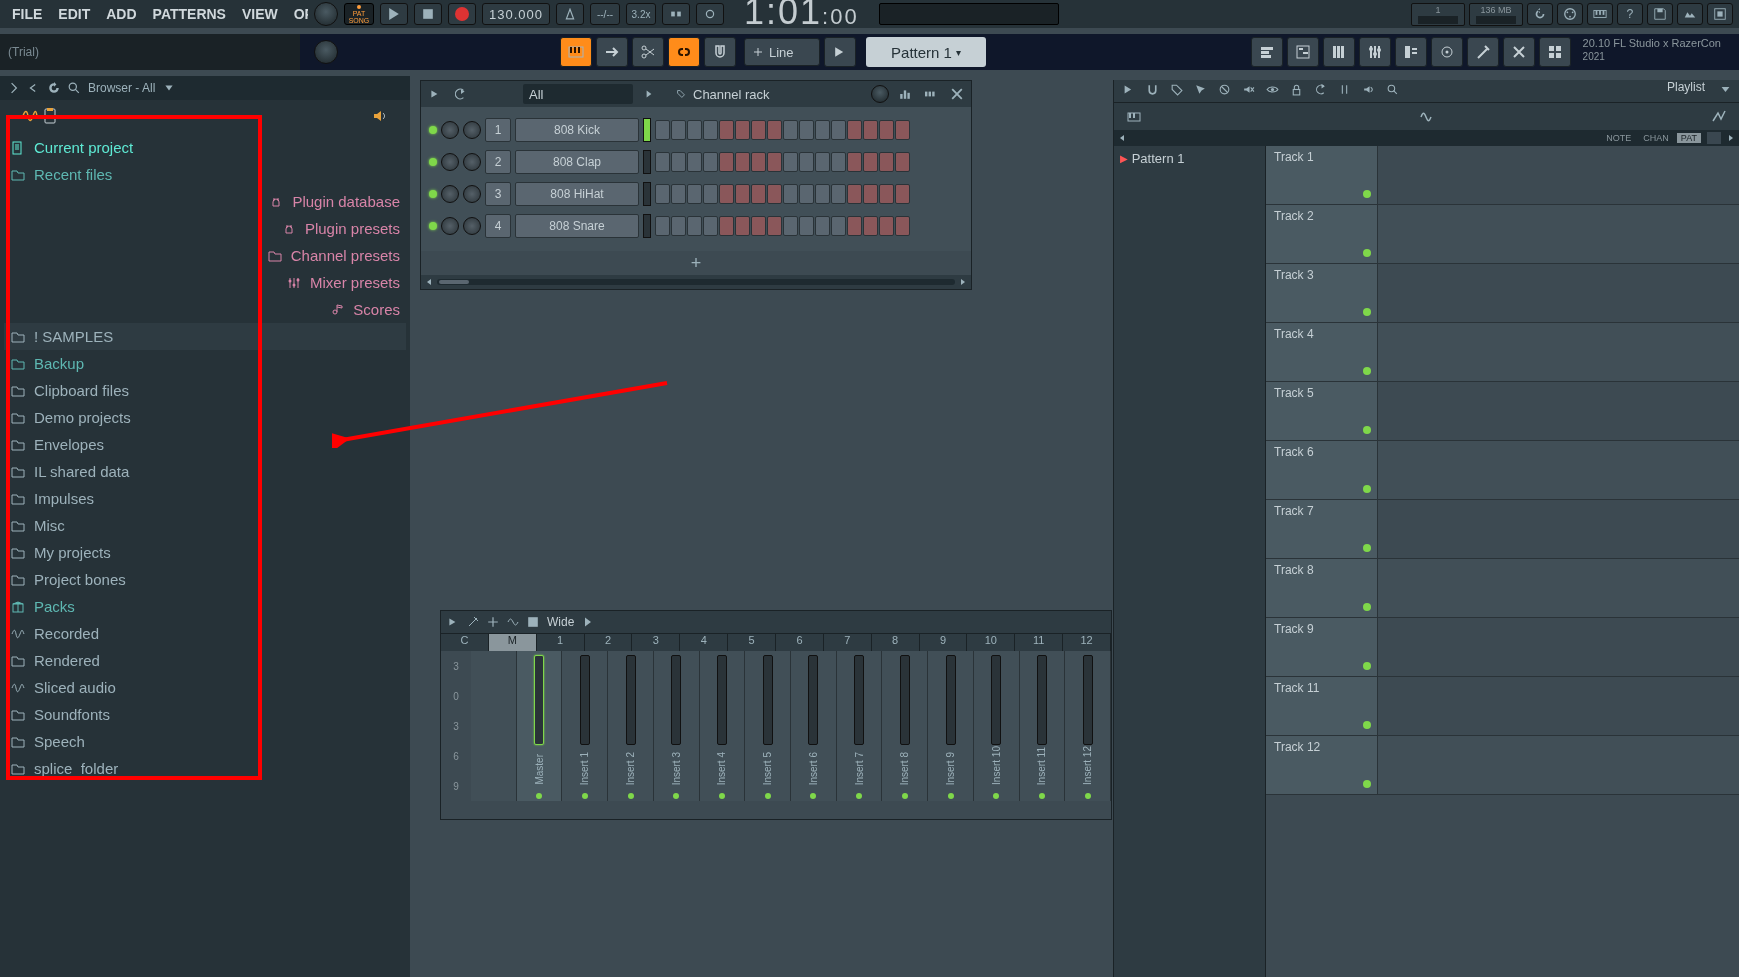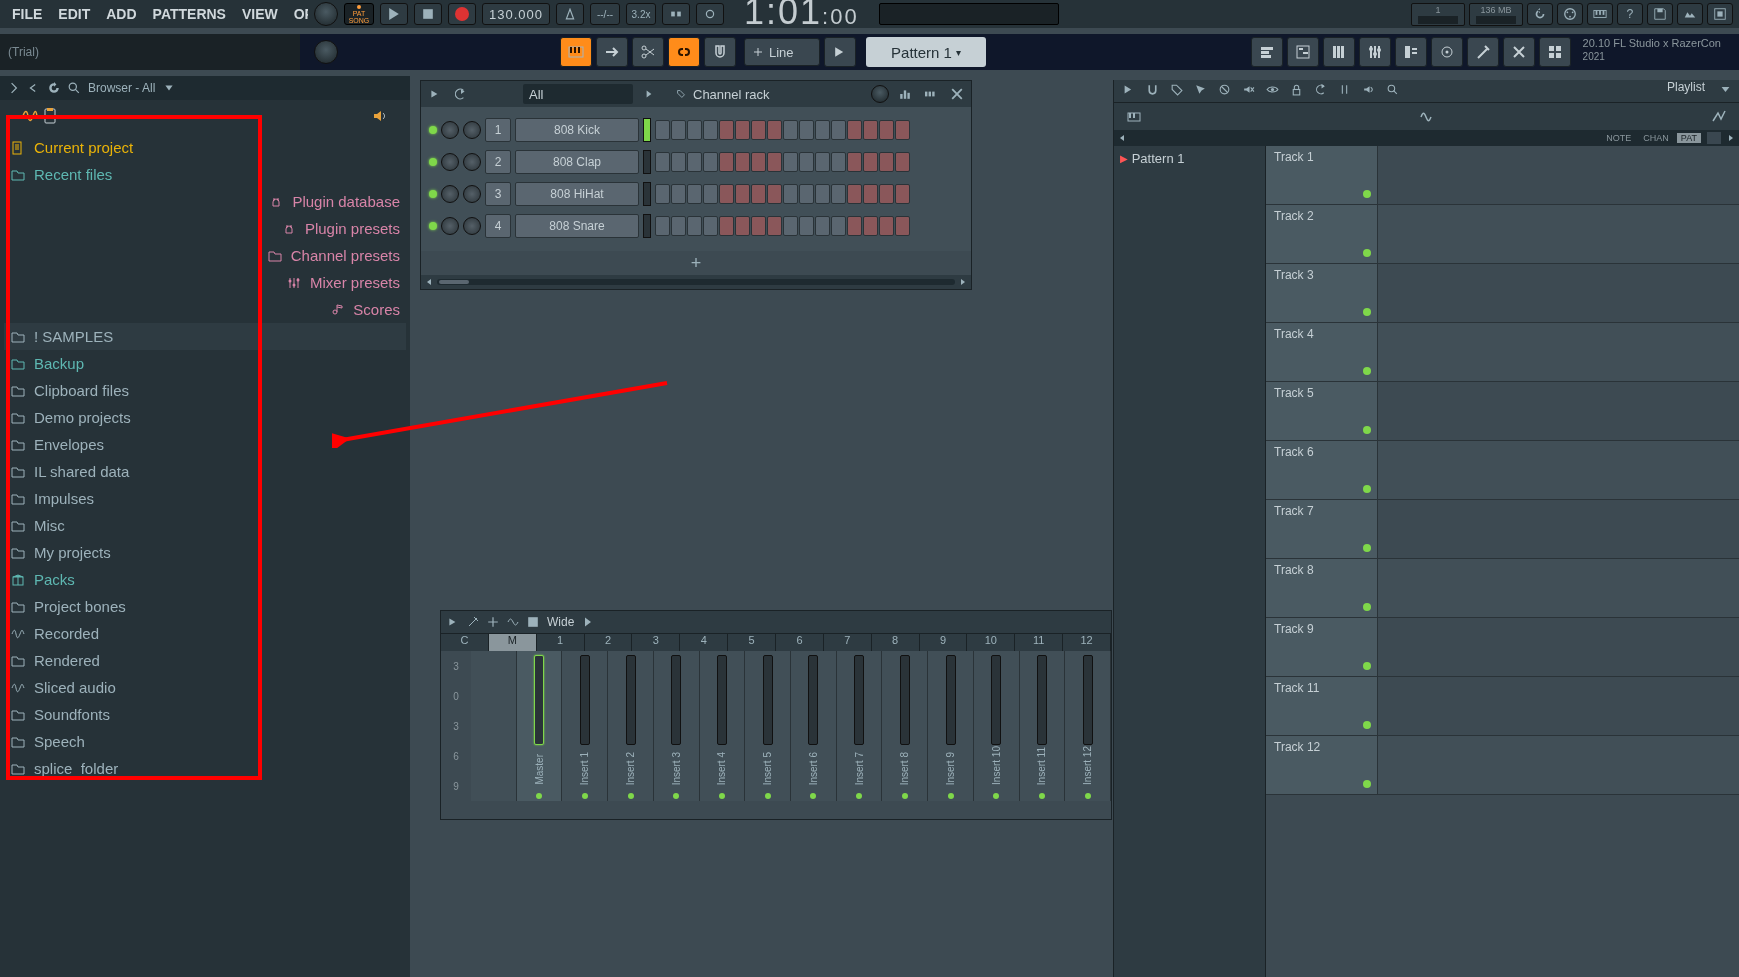--- a/index.html
+++ b/index.html
@@ -54,21 +54,21 @@
 .browser-hdr .bicon svg{width:12px;height:12px;fill:#9db2bb;}
 .browser-hdr .btxt{ margin:0 4px;}
 .browser-tools { height:32px; display:flex; align-items:center; justify-content:space-around; padding:0 20px; }
 .browser-tools .bt { width:20px; height:20px; display:flex; align-items:center; justify-content:center; cursor:pointer; }
 .browser-tools svg { width:18px; height:18px; fill:#e8a23b; }
 .browser-list { padding:2px 4px; }
 .bitem { height:27px; display:flex; align-items:center; padding:0 6px; font-size:15px; cursor:pointer; gap:8px; }
 .bitem .ic { width:16px; height:16px; display:flex; align-items:center; justify-content:center; flex-shrink:0;}
 .bitem svg{width:14px;height:14px;}
 .bitem.selected { background:#2e3b42; }
-.c-orange{color:#eab308;} .c-orange svg{fill:#e8a23b;}
+.c-orange{color:#5eead4;} .c-orange svg{fill:#e8a23b;}
 .c-teal{color:#5eb8b2;} .c-teal svg{fill:#5eb8b2;}
 .c-pink{color:#d884a8;justify-content:flex-end;} .c-pink svg{fill:#d884a8;}
 .c-gray{color:#9db2bb;} .c-gray svg{fill:#9db2bb;}
 
 
 .redbox { position:absolute; top:115px; left:6px; width:256px; height:665px; border:4px solid #ff0000; pointer-events:none; z-index:900; }
 .redarrow { position:absolute; top:378px; left:332px; width:340px; height:70px; z-index:901; pointer-events:none; }
 
 
 .chanrack { position:absolute; top:80px; left:420px; width:552px; background:#3d4a52; border:1px solid #1a2226; }
@@ -540,36 +540,36 @@
         <span>Misc</span>
       </div>
       <div class="bitem c-gray">
         <span class="ic">
           <svg viewBox="0 0 14 14">
             <path d="M1 3h5l1 2h6v7H1z" fill="none" stroke="currentColor"></path>
           </svg>
         </span>
         <span>My projects</span>
       </div>
+      <div class="bitem c-gray">
+        <span class="ic">
+          <svg viewBox="0 0 14 14">
+            <path d="M1 3h5l1 2h6v7H1z" fill="none" stroke="currentColor"></path>
+          </svg>
+        </span>
+        <span>Project bones</span>
+      </div>
       <div class="bitem c-teal">
         <span class="ic">
           <svg viewBox="0 0 14 14">
             <rect x="2" y="4" width="10" height="8" fill="none" stroke="currentColor"></rect>
             <path d="M2 4l5-2 5 2M7 4v8" stroke="currentColor"></path>
           </svg>
         </span>
         <span>Packs</span>
-      </div>
-      <div class="bitem c-gray">
-        <span class="ic">
-          <svg viewBox="0 0 14 14">
-            <path d="M1 3h5l1 2h6v7H1z" fill="none" stroke="currentColor"></path>
-          </svg>
-        </span>
-        <span>Project bones</span>
       </div>
       <div class="bitem c-gray">
         <span class="ic">
           <svg viewBox="0 0 14 14">
             <path d="M1 7c2-5 3-5 4 0s2 5 4 0 2-5 4 0" fill="none" stroke="currentColor"></path>
           </svg>
         </span>
         <span>Recorded</span>
       </div>
       <div class="bitem c-gray">

